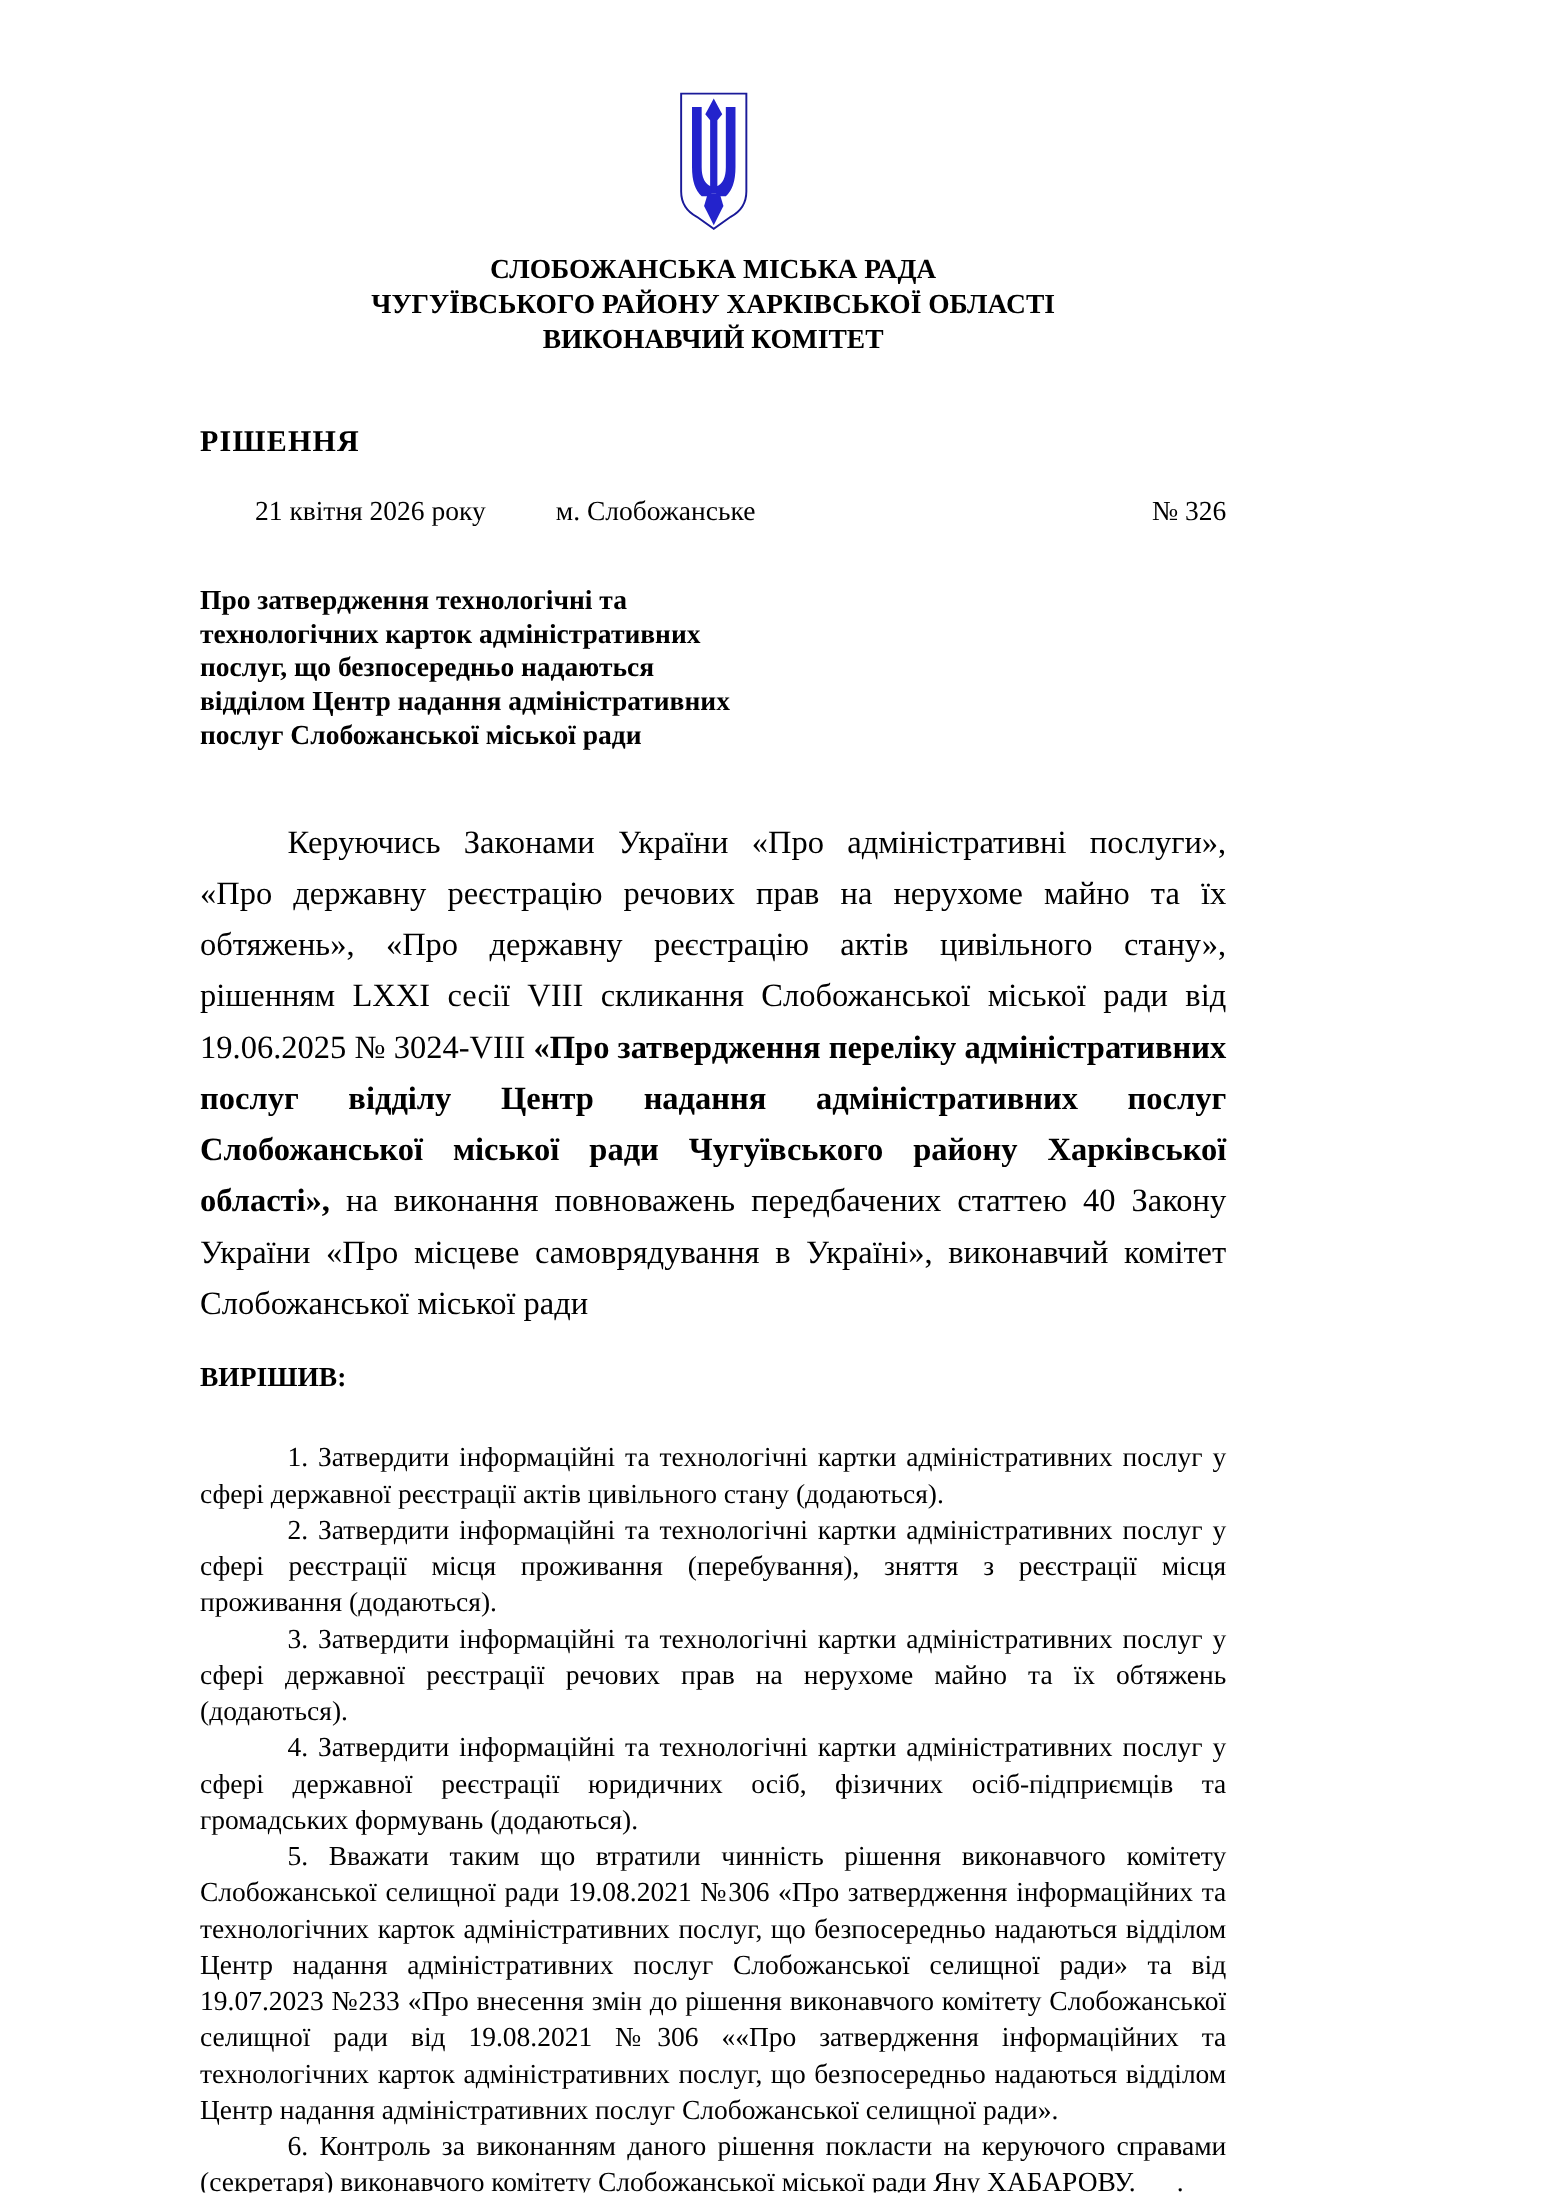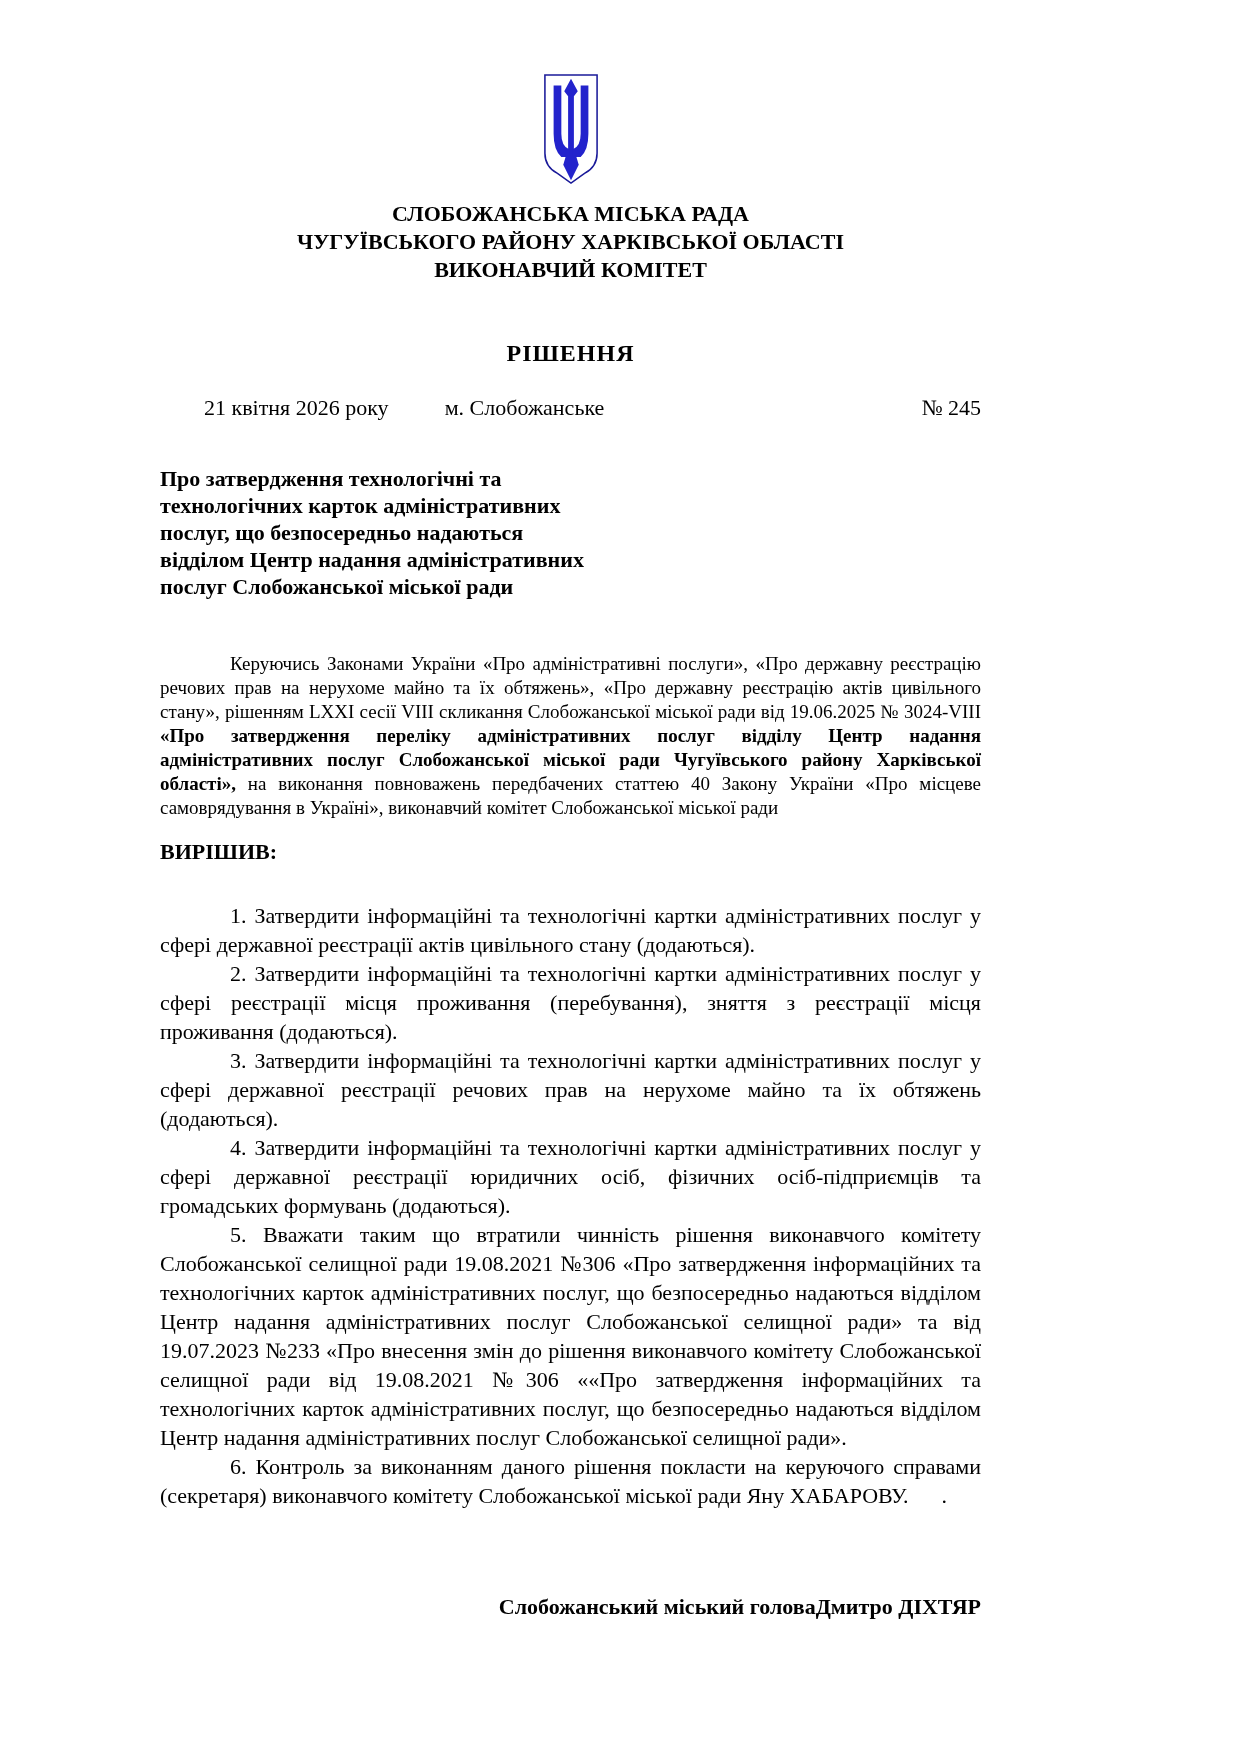--- a/index.html
+++ b/index.html
@@ -29,21 +29,21 @@
     display: inline-block;
   }
   .org-header {
     text-align: center;
     font-weight: bold;
     font-size: 22px;
     line-height: 28px;
   }
   .doc-type {
     margin-top: 56px;
-    text-align: center;
+    text-align: left;
     font-weight: bold;
     font-size: 24px;
     letter-spacing: 1px;
   }
   .meta-row {
     margin-top: 28px;
     display: grid;
     grid-template-columns: 1fr auto 1fr;
     font-size: 22px;
     align-items: baseline;
@@ -53,22 +53,22 @@
   .meta-number { text-align: right; }
   .subject {
     margin-top: 44px;
     font-weight: bold;
     font-size: 22px;
     line-height: 27px;
     max-width: 520px;
   }
   .preamble {
     margin-top: 52px;
-    font-size: 19px;
-    line-height: 24px;
+    font-size: 26px;
+    line-height: 41px;
     text-align: justify;
     text-indent: 70px;
   }
   .preamble .bold-part { font-weight: bold; }
   .resolved-heading {
     margin-top: 16px;
     font-weight: bold;
     font-size: 22px;
   }
   .items {
@@ -110,21 +110,21 @@
     <div>СЛОБОЖАНСЬКА МІСЬКА РАДА</div>
     <div>ЧУГУЇВСЬКОГО РАЙОНУ ХАРКІВСЬКОЇ ОБЛАСТІ</div>
     <div>ВИКОНАВЧИЙ КОМІТЕТ</div>
   </div>
 
   <div class="doc-type">РІШЕННЯ</div>
 
   <div class="meta-row">
     <div class="meta-date">21 квітня 2026 року</div>
     <div class="meta-place">м. Слобожанське</div>
-    <div class="meta-number">№ 245</div>
+    <div class="meta-number">№ 326</div>
   </div>
 
   <div class="subject">
     <div>Про затвердження технологічні та</div>
     <div>технологічних карток адміністративних</div>
     <div>послуг, що безпосередньо надаються</div>
     <div>відділом Центр надання адміністративних</div>
     <div>послуг Слобожанської міської ради</div>
   </div>
 

